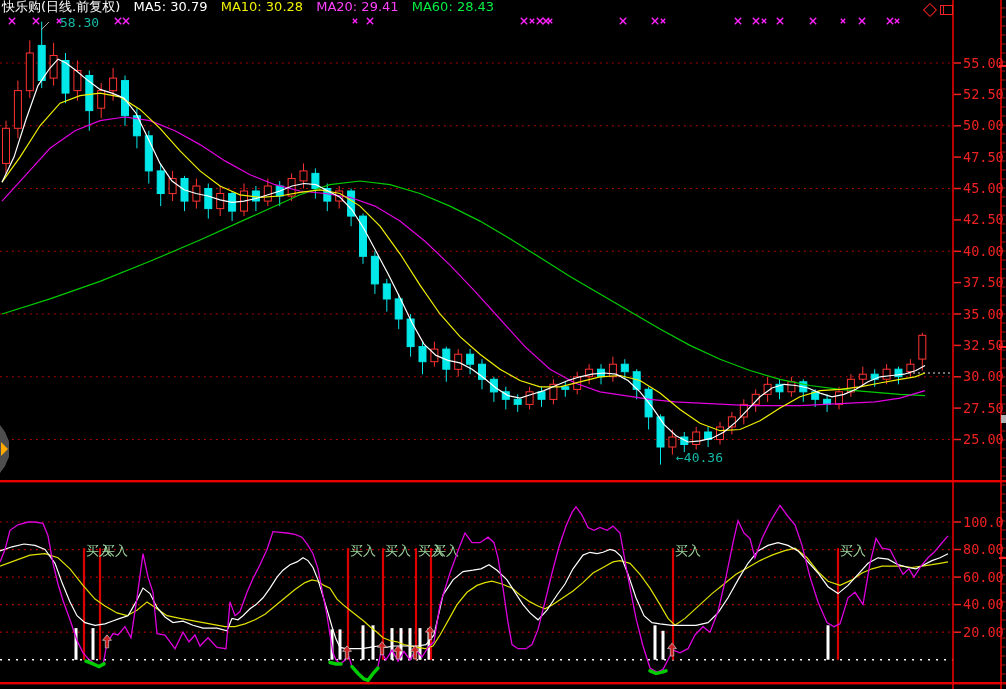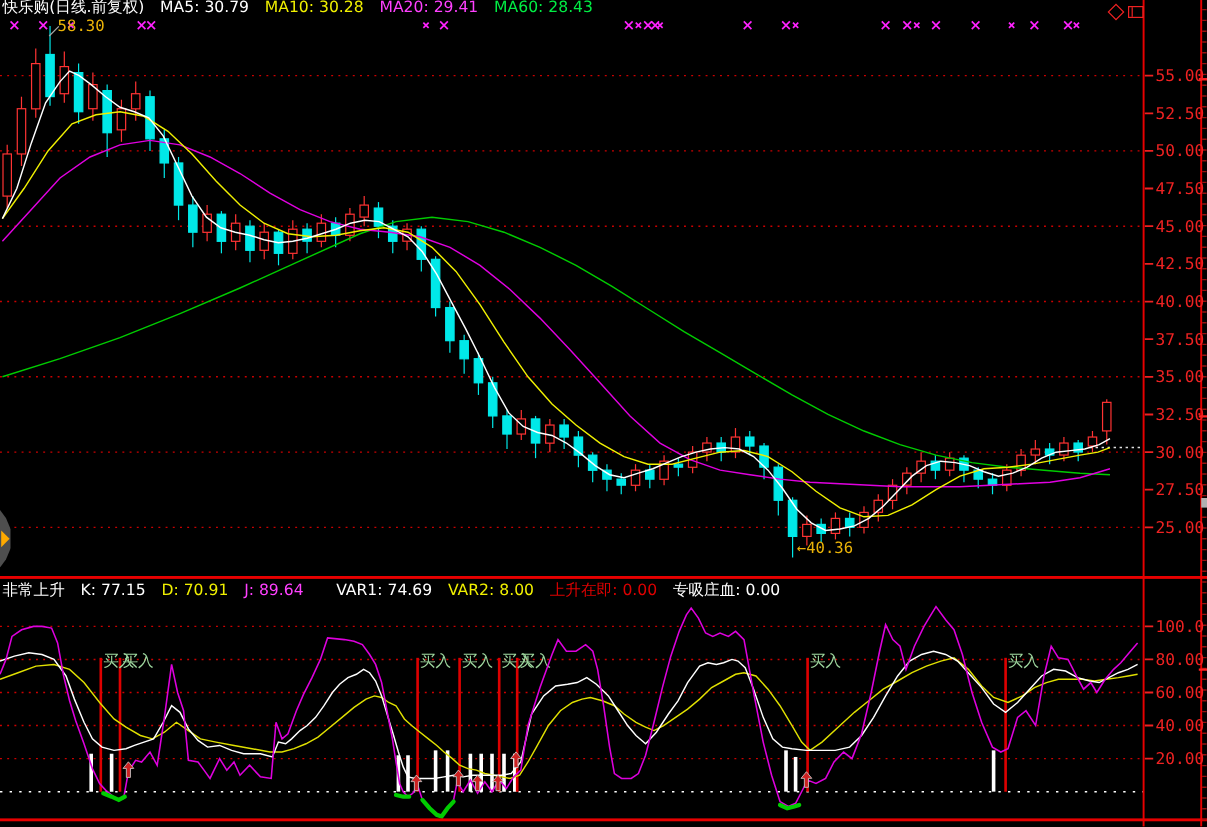--- a/index.html
+++ b/index.html
@@ -7,22 +7,22 @@
           font-family:"DejaVu Sans","Liberation Sans",sans-serif;}
   svg text{font-family:"DejaVu Sans Mono","Liberation Mono",monospace;}
   .hdr{position:absolute;left:2px;white-space:nowrap;font-size:13px;line-height:14px;
        letter-spacing:0px;}
   .hdr span{margin-right:9px;}
   .c-white{color:#ffffff}.c-yellow{color:#f0f000}.c-magenta{color:#ff40ff}
   .c-green{color:#00ee44}.c-red{color:#dd0000}
   .main-hdr{top:0px;}
   .sub-hdr{top:486px;}
   .gap-left{margin-left:14px;}
-  .anno{position:absolute;color:#eab308;font-size:13px;
-        font-family:"DejaVu Sans Mono","Liberation Mono",monospace;white-space:nowrap;}
+  .anno{position:absolute;color:#14b8a6;font-size:13px;
+        font-family:"DejaVu Sans Mono","Liberation Mono",monospace;white-space:nowrap;margin-left:12px;}
   .tb-icons{position:absolute;top:3px;left:922px;height:14px;}
   .icon-diamond{position:absolute;left:3px;top:2px;width:8px;height:8px;
         border:1px solid #ee2222;transform:rotate(45deg);}
   .icon-window{position:absolute;left:18px;top:2px;width:11px;height:8px;
         border:1px solid #ee2222;}
   .icon-window .inner{position:absolute;left:2px;top:0px;width:0px;height:8px;
         border-left:1px solid #ee2222;}
   .side-tab{position:absolute;left:0px;top:425px;width:9px;height:48px;background:#4e4e4e;
         clip-path:polygon(0 0,55% 14%,100% 34%,100% 66%,55% 86%,0 100%);}
   .side-tab .arr{position:absolute;left:1px;top:17px;width:0;height:0;
@@ -478,30 +478,20 @@
     </svg>
 
   <div class="hdr main-hdr">
     <span class="c-white">快乐购(日线.前复权)</span>
     <span class="c-white">MA5: 30.79</span>
     <span class="c-yellow">MA10: 30.28</span>
     <span class="c-magenta">MA20: 29.41</span>
     <span class="c-green">MA60: 28.43</span>
   </div>
 
-  <div class="hdr sub-hdr">
-    <span class="c-white">非常上升</span>
-    <span class="c-white">K: 77.15</span>
-    <span class="c-yellow">D: 70.91</span>
-    <span class="c-magenta">J: 89.64</span>
-    <span class="c-white gap-left">VAR1: 74.69</span>
-    <span class="c-yellow">VAR2: 8.00</span>
-    <span class="c-red">上升在即: 0.00</span>
-    <span class="c-white">专吸庄血: 0.00</span>
-  </div>
 
   <div class="anno" style="left:48px;top:15px;">58.30</div>
   <div class="anno" style="left:664px;top:450px;">←40.36</div>
 
   <div class="tb-icons">
     <div class="icon-diamond"></div>
     <div class="icon-window">
         <div class="inner"></div>
       </div>
   </div>

